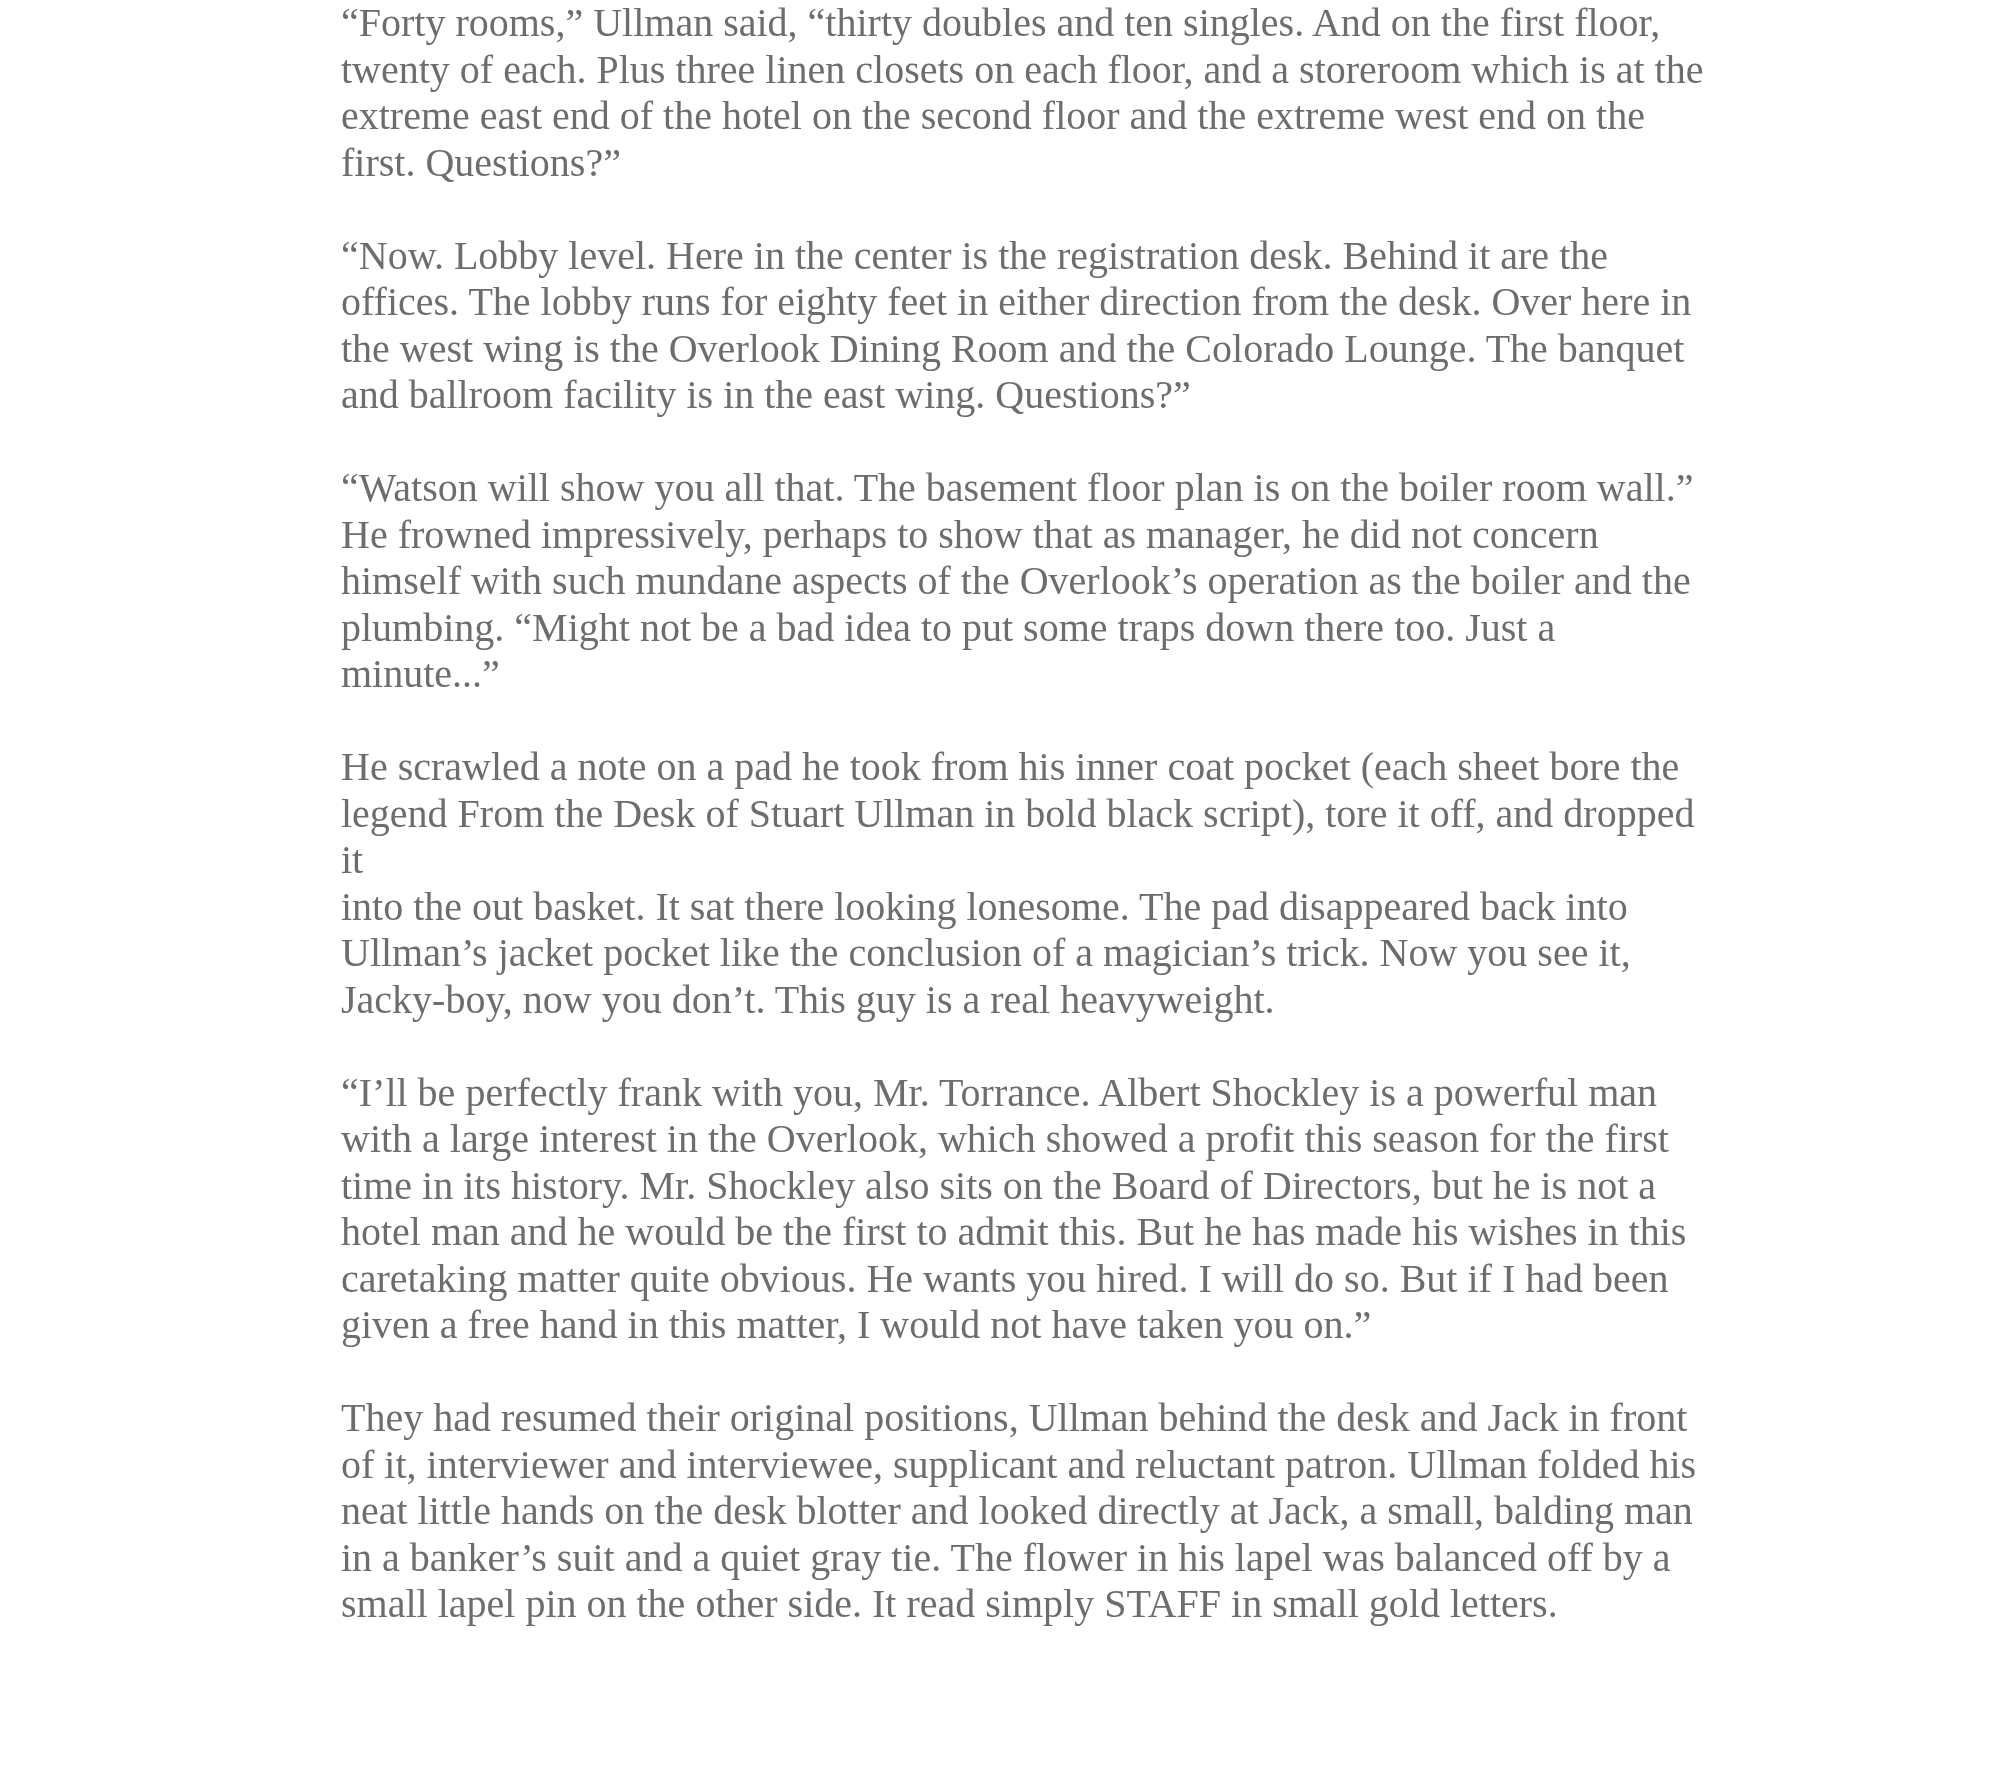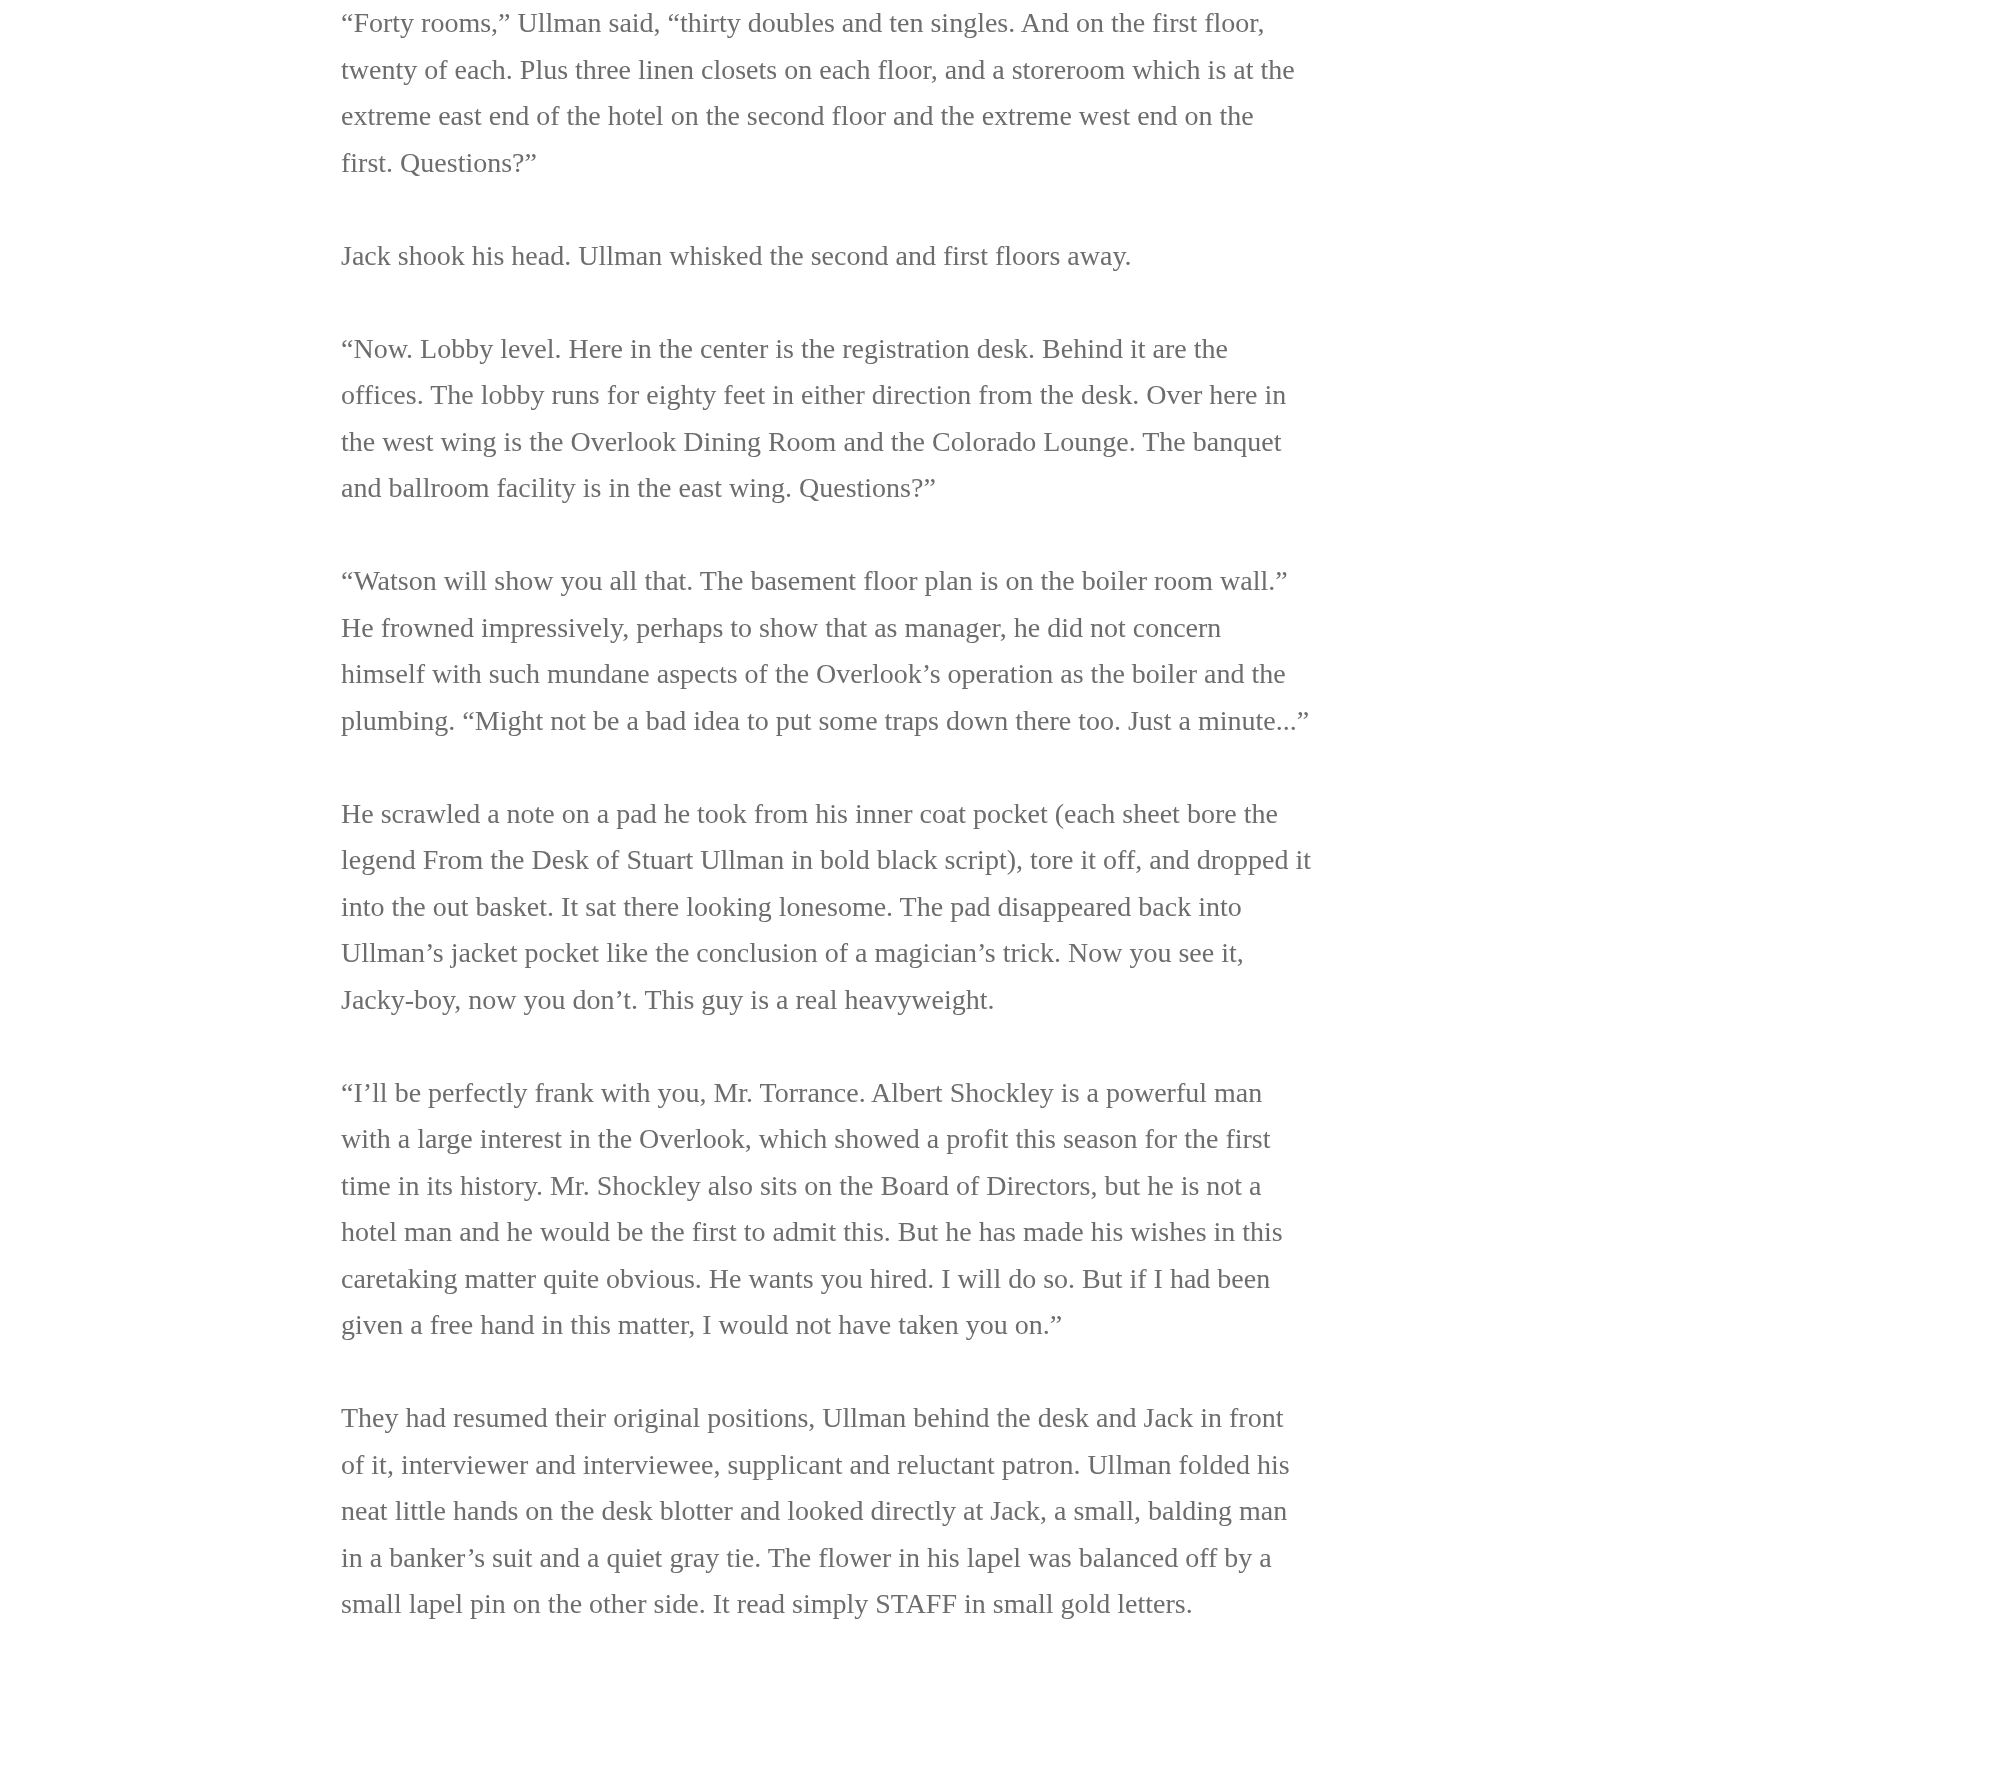--- a/index.html
+++ b/index.html
@@ -15,39 +15,38 @@
   }
   .page {
     box-sizing: border-box;
     width: 2000px;
     height: 1778px;
     padding: 0 290px 0 341px;
     background: #ffffff;
   }
   .para {
     margin: 0 0 46.5px 0;
-    font-size: 28px;
+    font-size: 40px;
     line-height: 46.5px;
     font-weight: 400;
     color: #6d6d6d;
     white-space: pre-line;      
     text-align: left;
     letter-spacing: 0;
   }
   .para:last-child { margin-bottom: 0; }
 </style>
 </head>
 <body>
 
 <div class="page">
   <p class="para">“Forty rooms,” Ullman said, “thirty doubles and ten singles. And on the first floor,
 twenty of each. Plus three linen closets on each floor, and a storeroom which is at the
 extreme east end of the hotel on the second floor and the extreme west end on the
 first. Questions?”</p>
-  <p class="para">Jack shook his head. Ullman whisked the second and first floors away.</p>
   <p class="para">“Now. Lobby level. Here in the center is the registration desk. Behind it are the
 offices. The lobby runs for eighty feet in either direction from the desk. Over here in
 the west wing is the Overlook Dining Room and the Colorado Lounge. The banquet
 and ballroom facility is in the east wing. Questions?”</p>
   <p class="para">“Watson will show you all that. The basement floor plan is on the boiler room wall.”
 He frowned impressively, perhaps to show that as manager, he did not concern
 himself with such mundane aspects of the Overlook’s operation as the boiler and the
 plumbing. “Might not be a bad idea to put some traps down there too. Just a minute...”</p>
   <p class="para">He scrawled a note on a pad he took from his inner coat pocket (each sheet bore the
 legend From the Desk of Stuart Ullman in bold black script), tore it off, and dropped it

